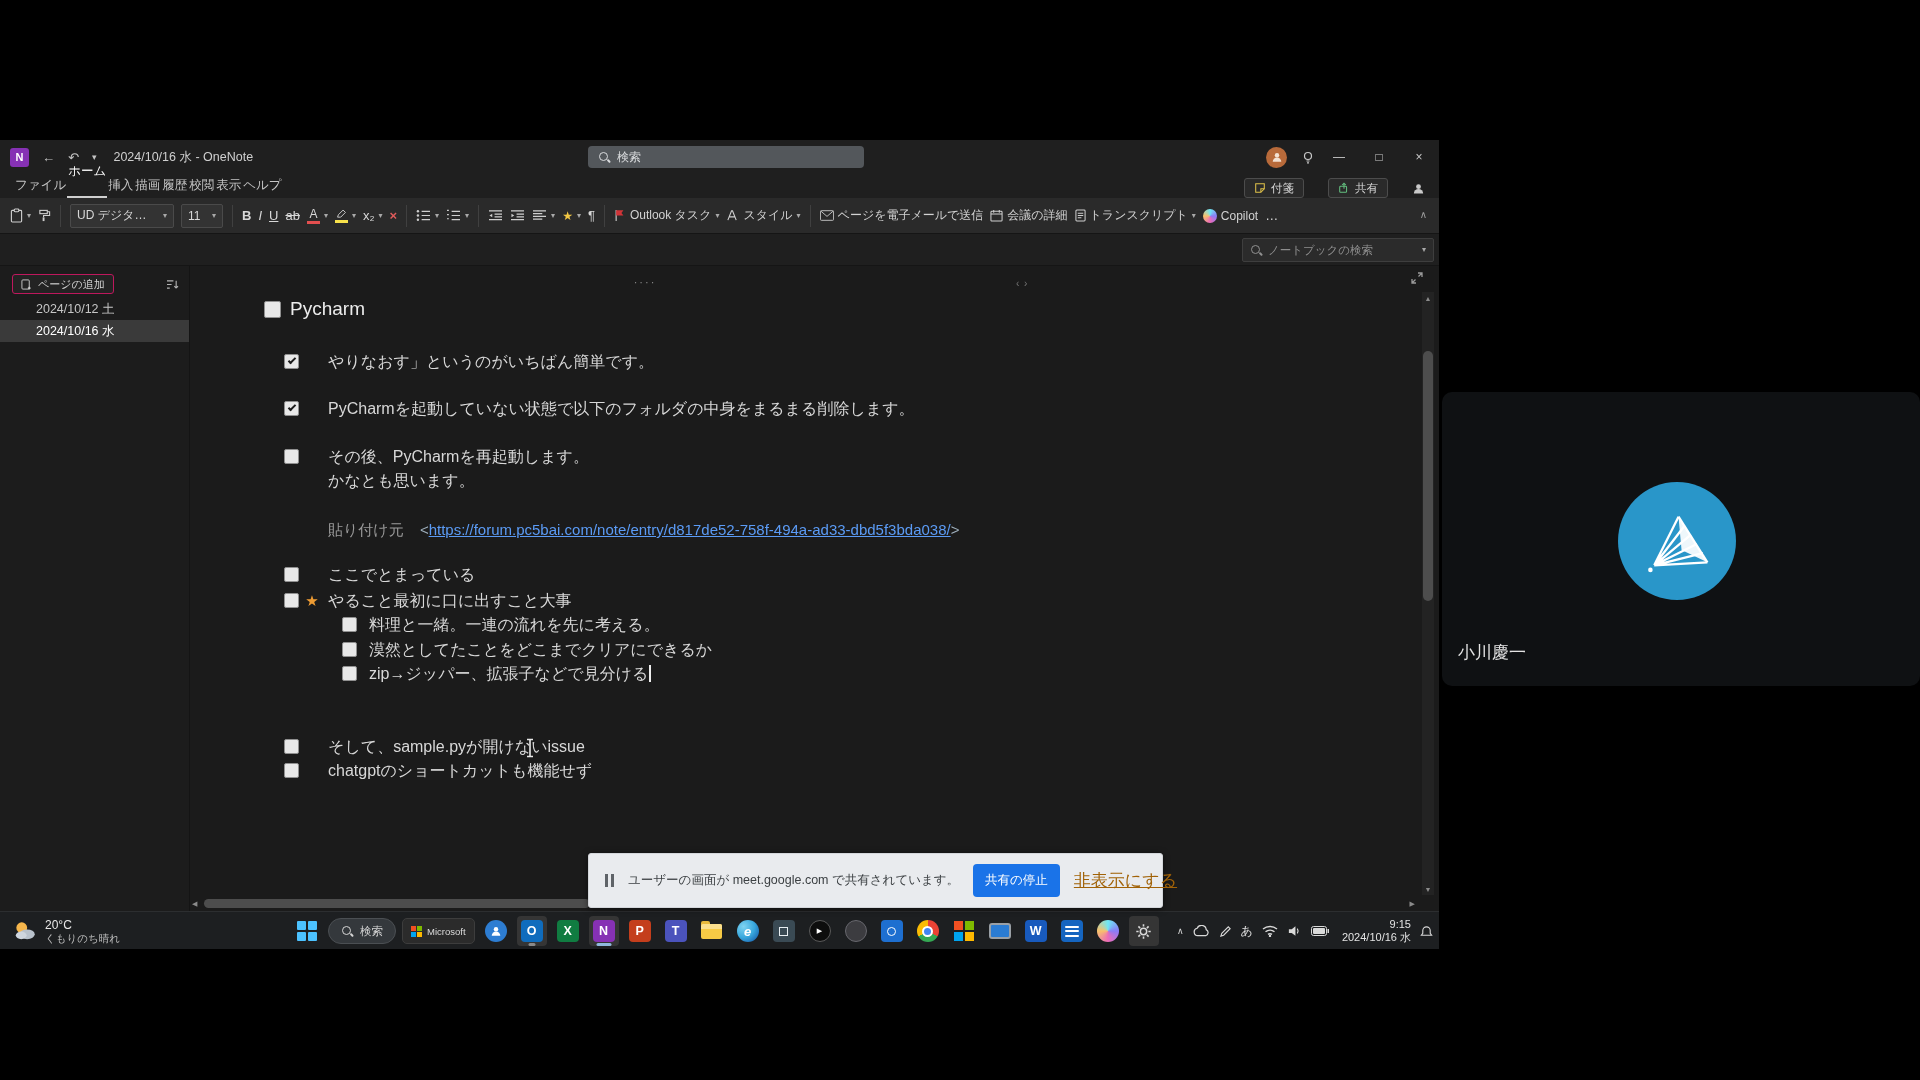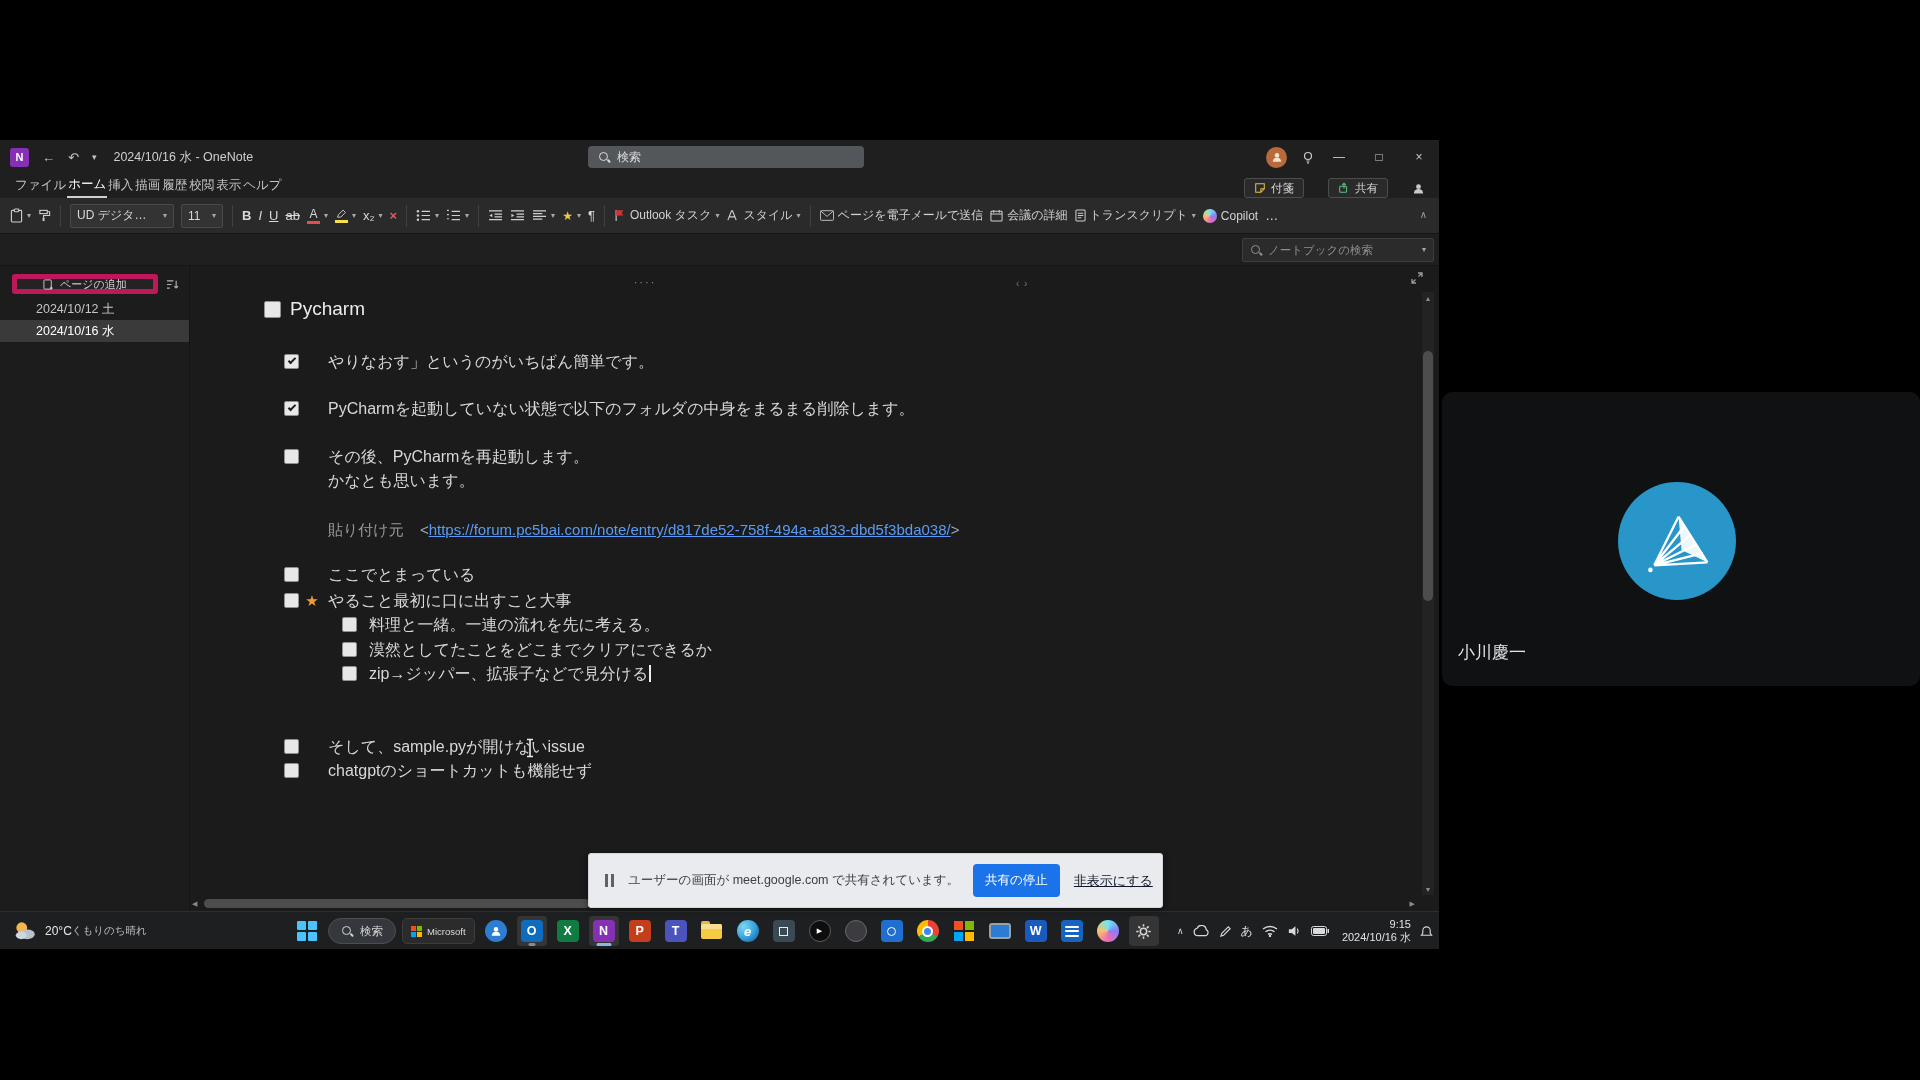--- a/index.html
+++ b/index.html
@@ -20,21 +20,21 @@
 .tb-search{position:absolute;left:588px;top:6px;width:276px;height:22px;background:#53575b;border-radius:4px;display:flex;align-items:center;gap:7px;padding:0 10px;color:#dadcde;font-size:12px}
 .tb-right{position:absolute;right:0;top:0;height:34px;display:flex;align-items:center}
 .avatar{width:21px;height:21px;border-radius:50%;background:#b86a3a;color:#f3e1d2;display:flex;align-items:center;justify-content:center;margin-right:14px}
 .bulb{color:#c9c9c9;margin-right:4px}
 .wbtn{width:40px;height:34px;display:flex;align-items:center;justify-content:center;color:#c9c9c9;font-size:12px}
 
 
 #tabsrow{position:absolute;left:0;top:34px;width:100%;height:24px;background:#1f1f1f;display:flex;align-items:flex-end;padding:0 14px}
 .tabs{display:flex;align-items:flex-end}
 .tab{font-size:12.5px;color:#c6c6c6;padding:2px 1px 4px;white-space:nowrap}
-.tab.active{color:#fff;border-bottom:2px solid #cfcfcf;padding-bottom:3px}
+.tab.active{color:#fff;border-bottom:2px solid #cfcfcf;padding-bottom:16px}
 .tabs-right{margin-left:auto;display:flex;align-items:center;gap:24px}
 .pill{display:flex;align-items:center;gap:5px;height:20px;padding:0 9px;border:1px solid #4c4c4c;border-radius:3px;font-size:11.5px;color:#d6d6d6;background:#2a2a2a;white-space:nowrap}
 
 
 #toolbar{position:absolute;left:0;top:58px;width:100%;height:36px;background:#2a2a2a;display:flex;align-items:center;gap:7px;padding:0 10px;border-bottom:1px solid #151515}
 .tsep{width:1px;height:22px;background:#404040;margin:0 2px;flex:none}
 .tbtn{display:flex;align-items:center;gap:4px;color:#d2d2d2;font-size:12px;flex:none;white-space:nowrap}
 .car{font-size:8px;color:#a8a8a8;line-height:1}
 .combo{height:24px;background:#333;border:1px solid #4a4a4a;border-radius:2px;display:flex;align-items:center;gap:6px;padding:0 6px;font-size:12px;color:#d8d8d8;flex:none;white-space:nowrap}
 .glyph{font-size:13px;color:#d8d8d8;line-height:1}
@@ -50,21 +50,21 @@
 .nb-search{position:absolute;right:5px;top:4px;width:192px;height:24px;background:#2b2b2b;border:1px solid #3e3e3e;border-radius:2px;display:flex;align-items:center;gap:6px;padding:0 7px;color:#909090;font-size:11.5px}
 .nb-search .car{margin-left:auto}
 .mag{position:relative;width:12px;height:12px;flex:none}
 .mag::before{content:"";position:absolute;left:1px;top:1px;width:7px;height:7px;border:1.4px solid currentColor;border-radius:50%}
 .mag::after{content:"";position:absolute;left:9px;top:8.6px;width:3.8px;height:1.5px;background:currentColor;transform:rotate(45deg);border-radius:1px}
 
 
 #main{position:absolute;left:0;top:126px;width:100%;height:645px}
 #sidebar{position:absolute;left:0;top:0;width:190px;height:100%;background:#1c1c1c;border-right:1px solid #141414}
 .addrow{position:absolute;left:12px;top:8px;right:10px;display:flex;align-items:center}
-.addbtn{display:flex;align-items:center;gap:6px;border:5px solid #be185d;border-radius:3px;height:20px;padding:0 26px;font-size:11px;color:#d0d0d0;background:#232323;white-space:nowrap}
+.addbtn{display:flex;align-items:center;gap:6px;border:1px solid #be185d;border-radius:3px;height:20px;padding:0 8px;font-size:11px;color:#d0d0d0;background:#232323;white-space:nowrap}
 .sort{margin-left:auto;color:#b5b5b5}
 .pages{position:absolute;left:0;top:32px;right:0}
 .pageitem{height:22px;line-height:22px;padding-left:36px;font-size:12.5px;color:#c6c6c6;white-space:nowrap}
 .pageitem.sel{background:#3a3a3a;color:#fff}
 #content{position:absolute;left:190px;top:0;right:0;bottom:0;background:#1b1b1b;overflow:hidden}
 .pagedots{position:absolute;left:400px;top:10px;width:110px;text-align:center;color:#8b8b8b;font-size:11px;letter-spacing:2px}
 .pageangles{position:absolute;left:826px;top:12px;color:#777;font-size:10px;letter-spacing:1px}
 .expand{position:absolute;right:16px;top:6px;color:#9a9a9a}
 
 
@@ -94,26 +94,26 @@
 .vthumb{position:absolute;left:1px;width:10px;top:59px;height:250px;border-radius:5px;background:#4d4d4d}
 .hscroll{position:absolute;left:2px;right:24px;bottom:2px;height:11px}
 .hthumb{position:absolute;top:1px;left:12px;width:386px;height:9px;border-radius:5px;background:#4d4d4d}
 .harrow{color:#8a8a8a;font-size:7px;position:absolute;top:2px}
 
 
 #meetbar{position:absolute;left:588px;top:713px;width:575px;height:55px;background:#e9ebee;border:1px solid #d3d6da;border-radius:3px;display:flex;align-items:center;gap:14px;padding:0 16px;box-shadow:0 1px 6px rgba(0,0,0,.5);z-index:30}
 .ipause{width:9px;height:13px;border-left:3px solid #5f6368;border-right:3px solid #5f6368;flex:none}
 .meetmsg{font-size:12.5px;color:#3c4043;white-space:nowrap}
 .stopbtn{background:#1a73e8;color:#fff;font-size:12.5px;padding:8px 12px;border-radius:4px;flex:none;white-space:nowrap}
-.hidelink{color:#0f172a;font-size:13px;text-decoration:underline;flex:none;white-space:nowrap}
+.hidelink{color:#a16207;font-size:17px;text-decoration:underline;flex:none;white-space:nowrap}
 
 
 #taskbar{position:absolute;left:0;top:771px;width:100%;height:38px;background:#1d1f21;border-top:1px solid #2c2e30}
 .weather{position:absolute;left:6px;top:4px;display:flex;gap:7px;align-items:center;height:30px;padding:0 6px;border-radius:4px}
-.wtxt{display:flex;justify-content:flex-end}
+.wtxt{display:flex;flex-direction:column;justify-content:flex-end}
 .wtemp{font-size:12px;color:#e8e8e8;line-height:14px}
 .wdesc{font-size:10.5px;color:#bdbdbd;line-height:12px;white-space:nowrap}
 .centergroup{position:absolute;left:292px;top:4px;display:flex;align-items:center;gap:6px}
 .tile{width:30px;height:30px;border-radius:4px;display:flex;align-items:center;justify-content:center;position:relative;flex:none}
 .tile.on{background:#353535}
 .ind8{position:absolute;bottom:0;left:50%;transform:translateX(-50%);width:7px;height:3px;border-radius:2px;background:#8a8a8a}
 .ind16{position:absolute;bottom:0;left:50%;transform:translateX(-50%);width:15px;height:3px;border-radius:2px;background:#8fb8dd}
 .winlogo{display:grid;grid-template-columns:9px 9px;grid-template-rows:9px 9px;gap:1.5px}
 .winlogo div{background:#4cc2ff;border-radius:1px}
 .searchpill{height:26px;border-radius:13px;background:#34383c;border:1px solid #4b4f53;display:flex;align-items:center;gap:7px;padding:0 12px;font-size:11.5px;color:#d6d6d6;white-space:nowrap}

